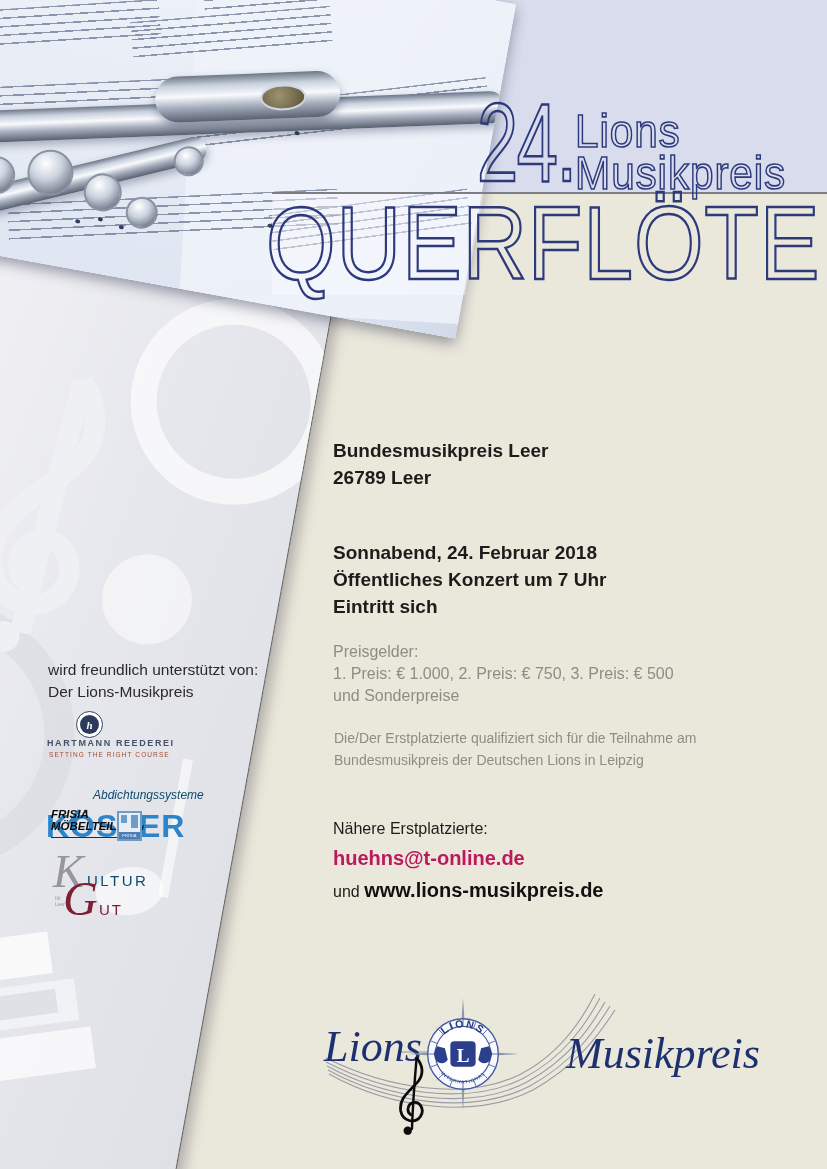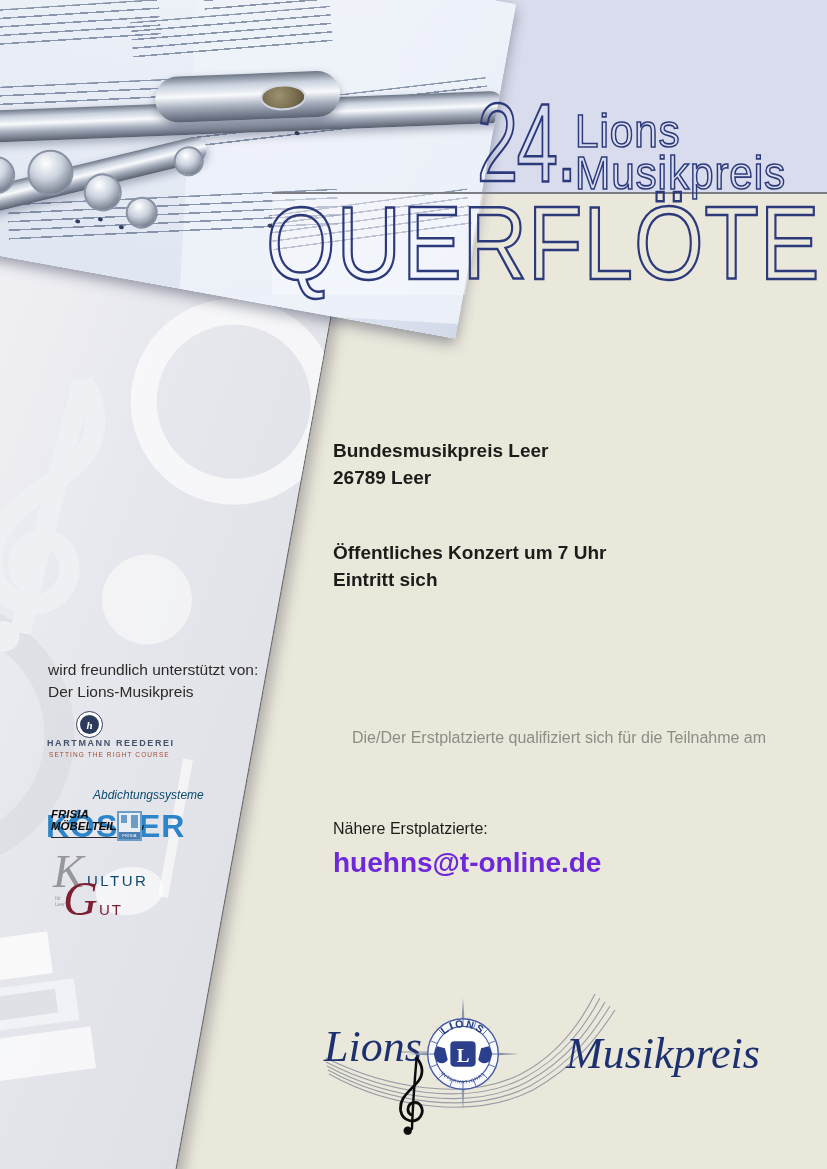--- a/index.html
+++ b/index.html
@@ -50,23 +50,23 @@
   .brand{left:575px;top:110px;font-size:47px;line-height:42px;letter-spacing:1px;
     transform:scaleX(.9);transform-origin:left top;-webkit-text-stroke:1.6px var(--navy);z-index:5;}
   .instrument{left:266px;top:191px;font-size:104px;line-height:1;letter-spacing:1px;
     transform:scaleX(.86);transform-origin:left top;-webkit-text-stroke:2.5px var(--navy);z-index:5;}
 
   
   .subtitle{left:333px;top:382px;font-weight:bold;font-size:23px;color:var(--ink);z-index:5;}
   .venue{left:333px;top:437px;font-weight:bold;font-size:19px;line-height:27px;color:var(--ink);z-index:5;}
   .event{left:333px;top:539px;font-weight:bold;font-size:19px;line-height:27px;color:var(--ink);z-index:5;}
   .prizes{left:333px;top:641px;font-size:16px;line-height:22px;color:var(--graytxt);z-index:5;}
-  .qual{left:352px;top:727px;font-size:16px;line-height:22px;color:var(--graytxt);z-index:5;}
+  .qual{left:334px;top:727px;font-size:14px;line-height:22px;color:var(--graytxt);z-index:5;}
   .infolabel{left:333px;top:820px;font-size:16px;color:var(--ink);z-index:5;}
-  .email{left:333px;top:847px;font-weight:bold;font-size:28px;color:#6d28d9;z-index:5;}
+  .email{left:333px;top:847px;font-weight:bold;font-size:20px;color:#be185d;z-index:5;}
   .undline{left:333px;top:879px;font-size:16px;color:var(--ink);z-index:5;}
   .undline b{font-size:20px;color:#111;}
 
   
   .support{left:48px;top:659px;font-size:15.5px;line-height:21.5px;color:#2b2a28;z-index:5;}
   .h-emblem{left:76px;top:711px;width:25px;height:25px;border-radius:50%;
     border:1.5px solid #33415f;background:#fff;z-index:5;}
   .h-inner{position:absolute;inset:3px;border-radius:50%;background:#2c3a5e;color:#fff;
     font:italic bold 11px "Liberation Serif",serif;display:flex;align-items:center;justify-content:center;}
   .h-name{left:47px;top:738px;font-weight:bold;font-size:9px;letter-spacing:1.6px;color:#44516b;z-index:5;}
@@ -167,28 +167,39 @@
     <div>Lions</div>
     <div>Musikpreis</div>
   </div>
   <div class="abs instrument thin">QUERFLÖTE</div>
 
   <div class="abs venue">
     <div>Bundesmusikpreis Leer</div>
     <div>26789 Leer</div>
   </div>
   <div class="abs event">
+    <div>Sonnabend, 24. Februar 2018</div>
     <div>Öffentliches Konzert um 7 Uhr</div>
     <div>Eintritt sich</div>
   </div>
+  <div class="abs prizes">
+    <div>Preisgelder:</div>
+    <div>1. Preis: € 1.000, 2. Preis: € 750, 3. Preis: € 500</div>
+    <div>und Sonderpreise</div>
+  </div>
   <div class="abs qual">
     <div>Die/Der Erstplatzierte qualifiziert sich für die Teilnahme am</div>
+    <div>Bundesmusikpreis der Deutschen Lions in Leipzig</div>
   </div>
   <div class="abs infolabel">Nähere Erstplatzierte:</div>
   <div class="abs email">huehns@t-online.de</div>
+  <div class="abs undline">
+    <span>und</span>
+    <b>www.lions-musikpreis.de</b>
+  </div>
 
   <div class="abs support">
     <div>wird freundlich unterstützt von:</div>
     <div>Der Lions-Musikpreis</div>
   </div>
   <div class="abs h-emblem">
     <div class="h-inner">h</div>
   </div>
   <div class="abs h-name">HARTMANN REEDEREI</div>
   <div class="abs h-tag">SETTING THE RIGHT COURSE</div>

